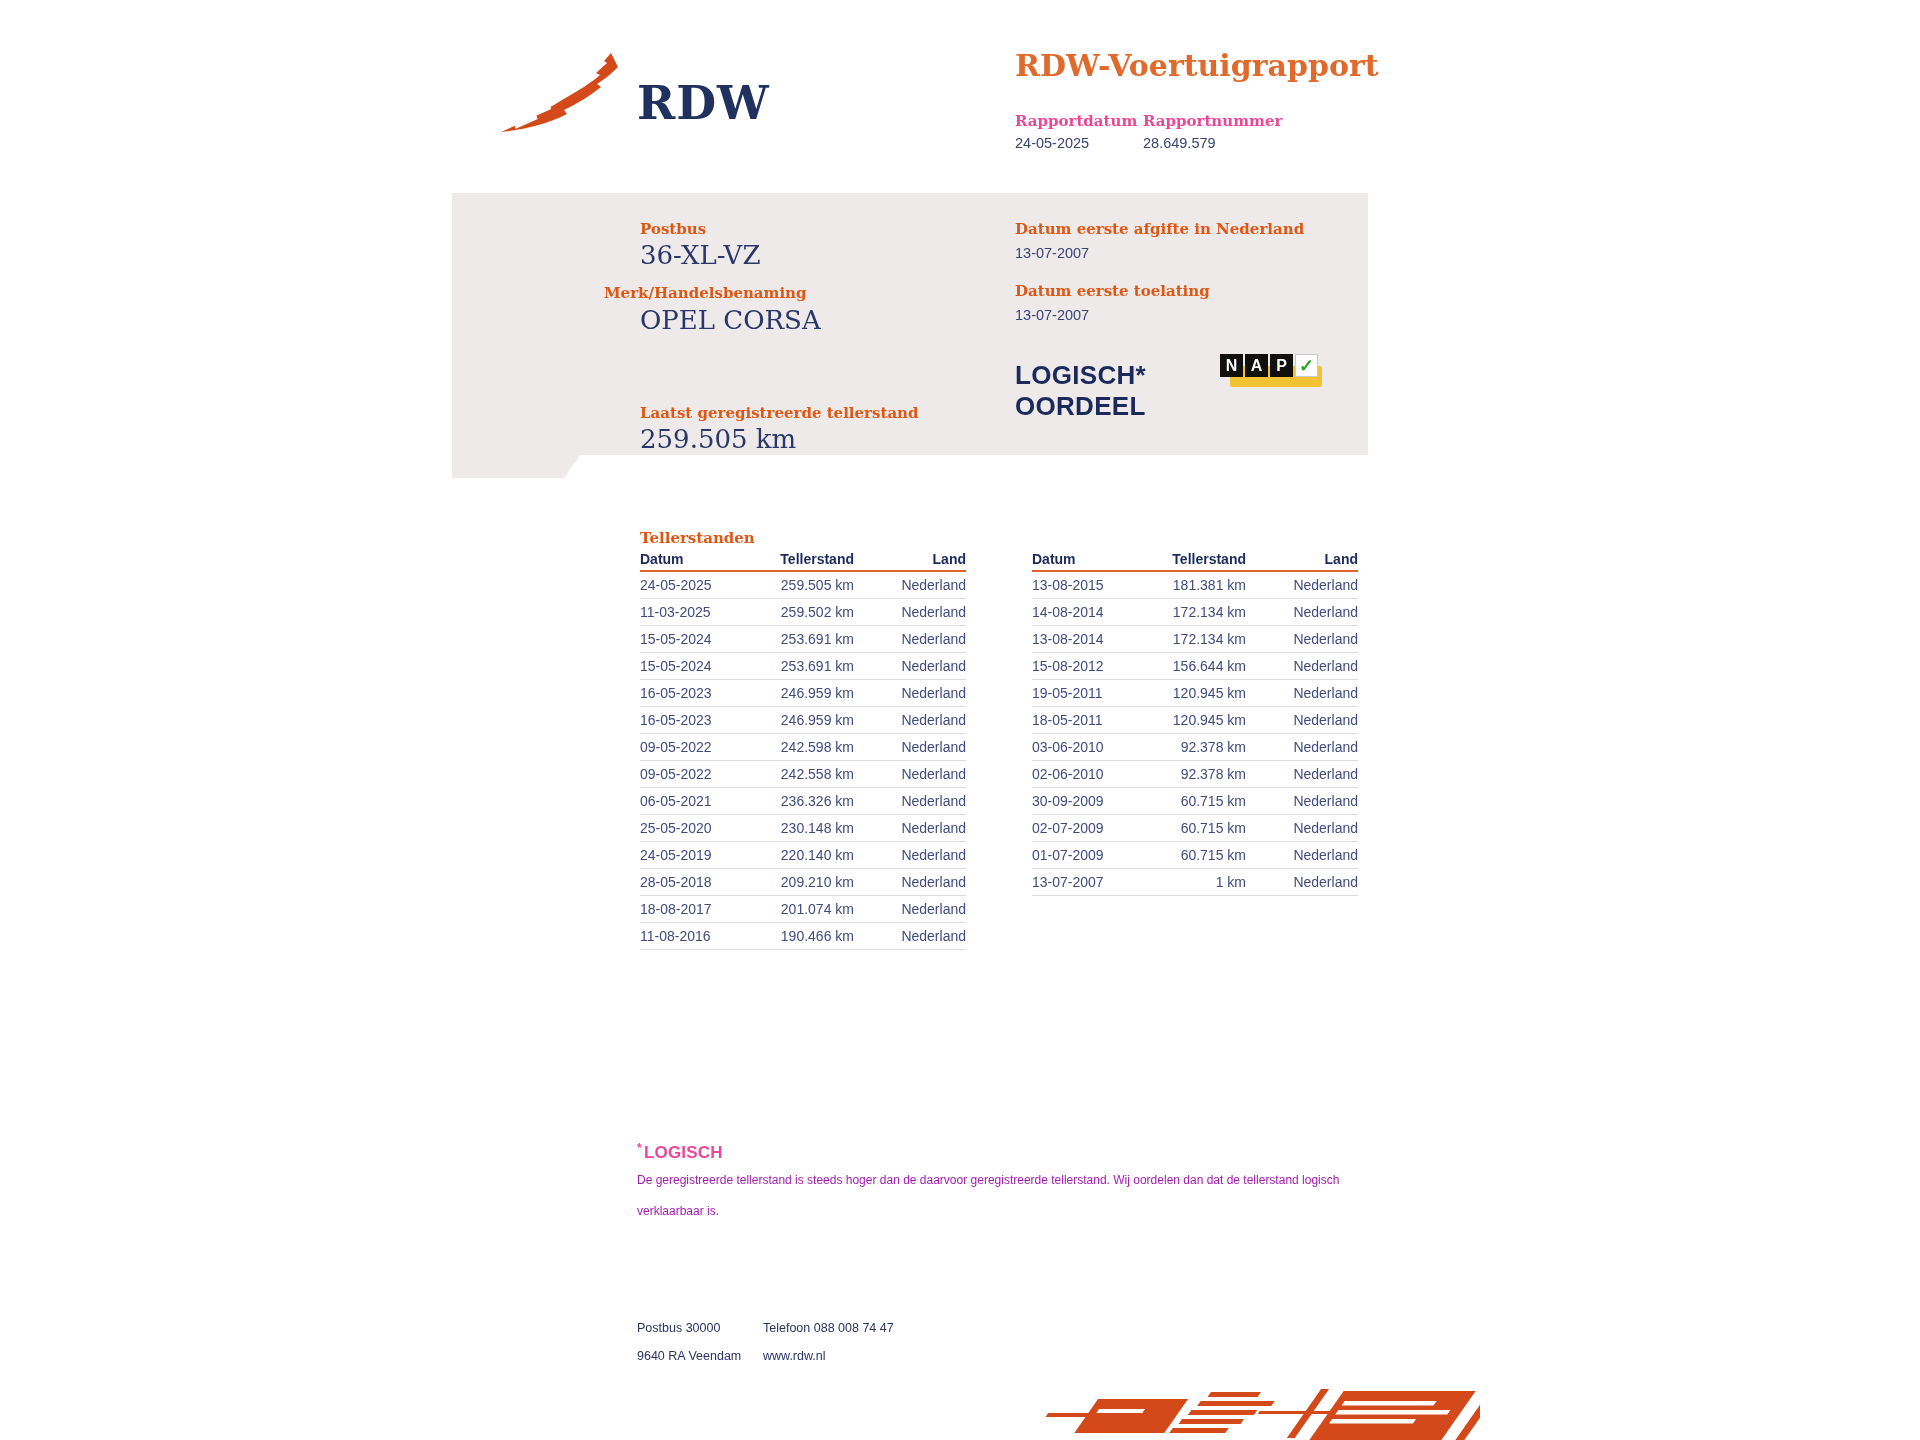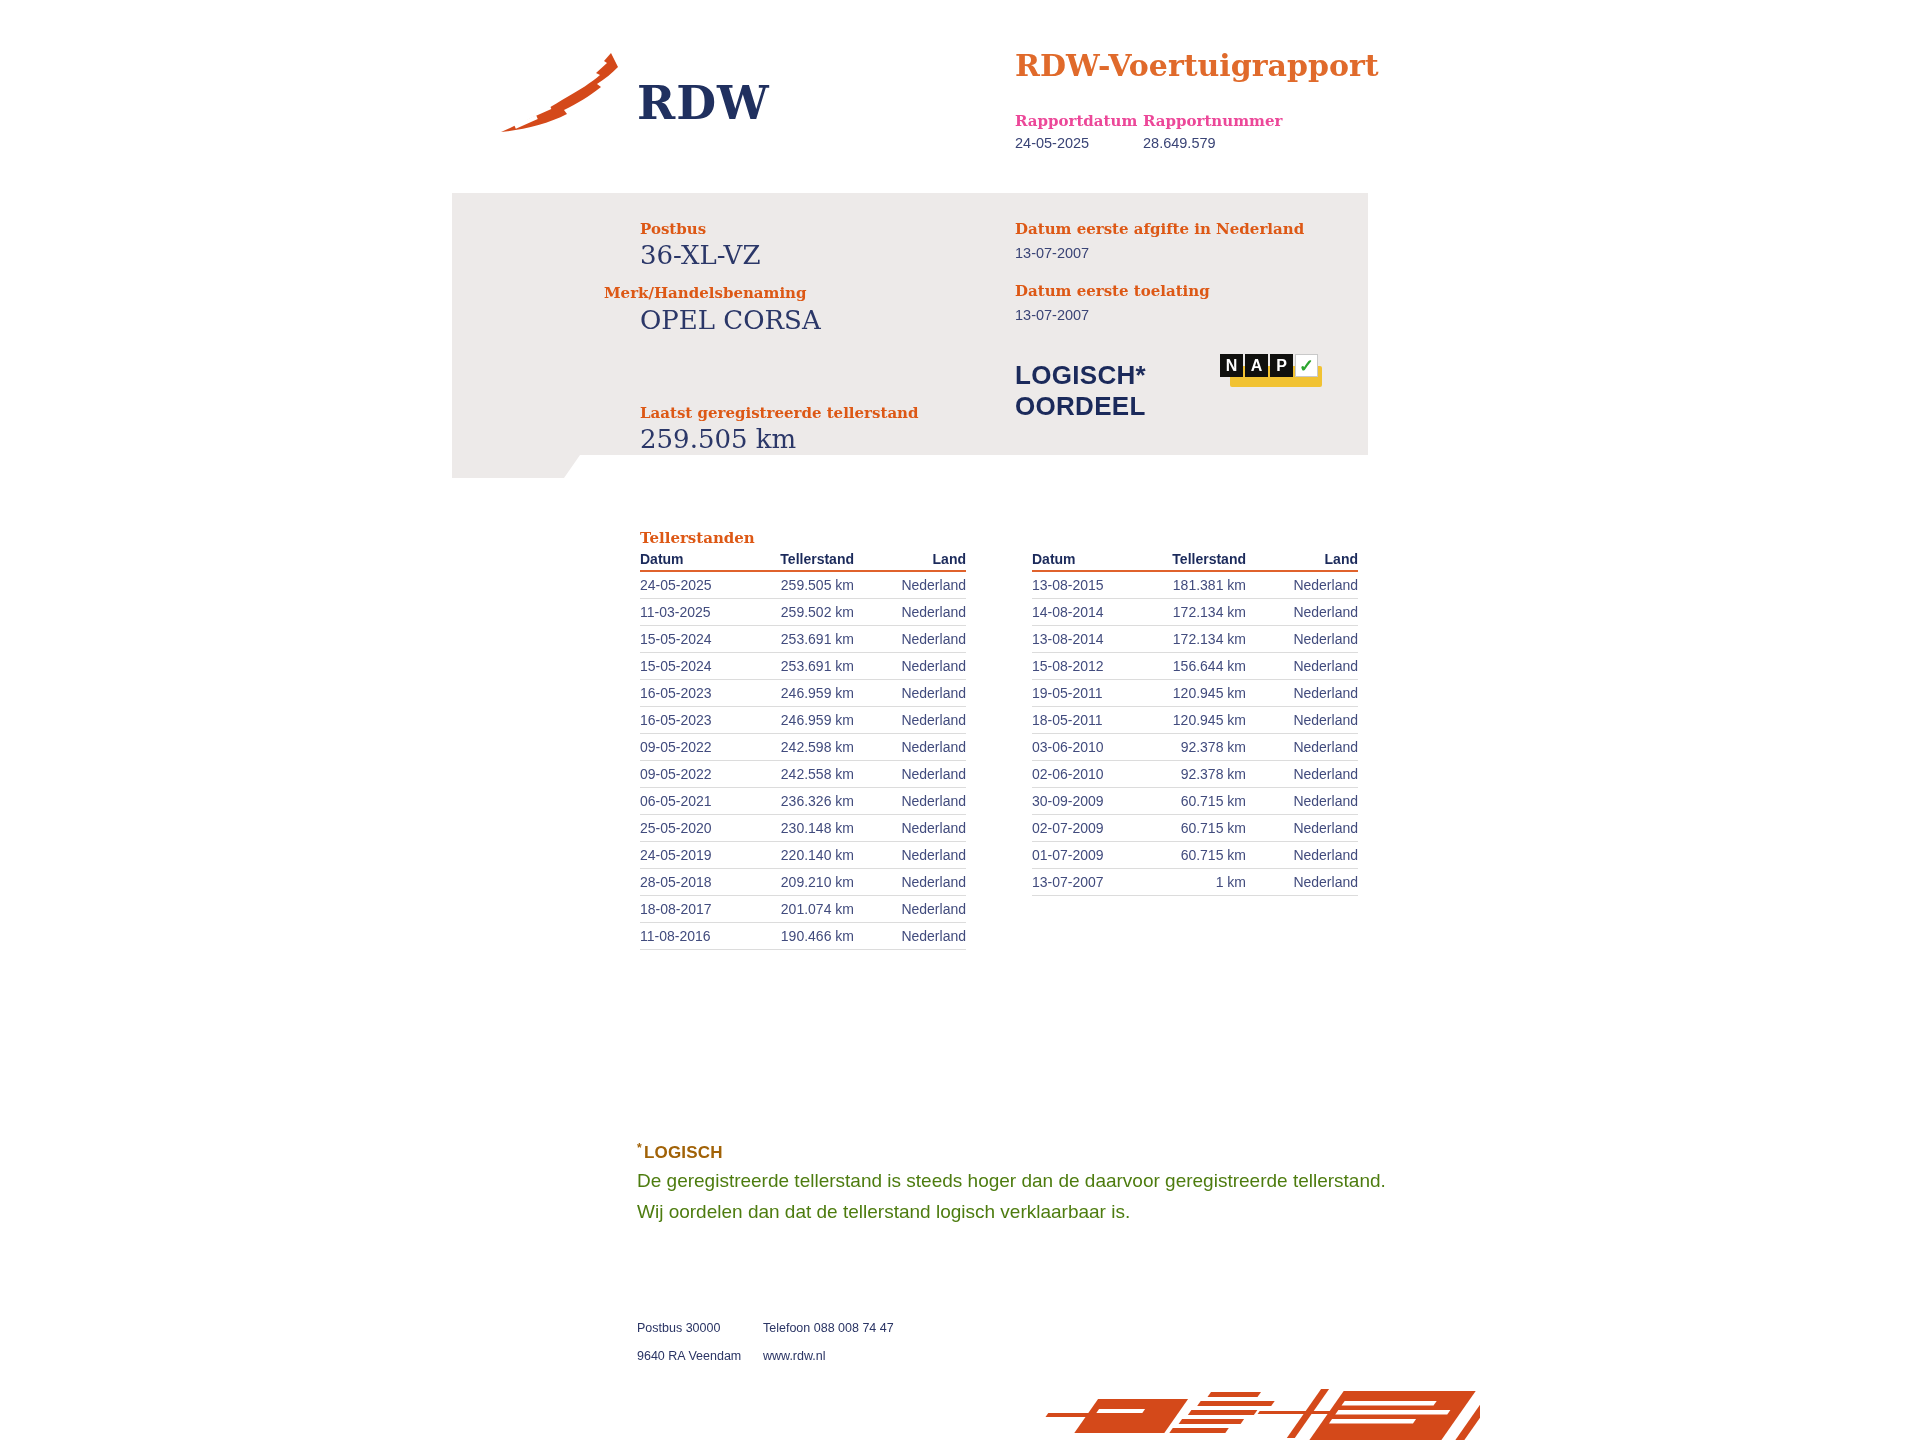--- a/index.html
+++ b/index.html
@@ -69,25 +69,25 @@
   .t-row{
     display:flex;align-items:center;height:26px;
     border-bottom:1px solid #dcdcdc;font-size:14px;color:#414b7d;
   }
   .c-datum{width:102px;text-align:left;}
   .c-tellerstand{width:112px;text-align:right;}
   .c-land{flex:1;text-align:right;}
 
   
   .footnote-head{
-    font-size:17px;font-weight:700;color:#a16207;letter-spacing:.2px;
+    font-size:17px;font-weight:700;color:#ec4899;letter-spacing:.2px;
   }
   .footnote-star{font-size:12px;vertical-align:6px;margin-right:2px;}
   .footnote-text{
-    width:765px;font-size:19px;line-height:31px;color:#4d7c0f;
+    width:765px;font-size:12px;line-height:31px;color:#a21caf;
   }
 
   
   .footer-text{font-size:12.5px;color:#2a3464;line-height:28px;}
   .footer-right{text-align:right;}
 </style>
 </head>
 <body>
 
 <div class="page">

